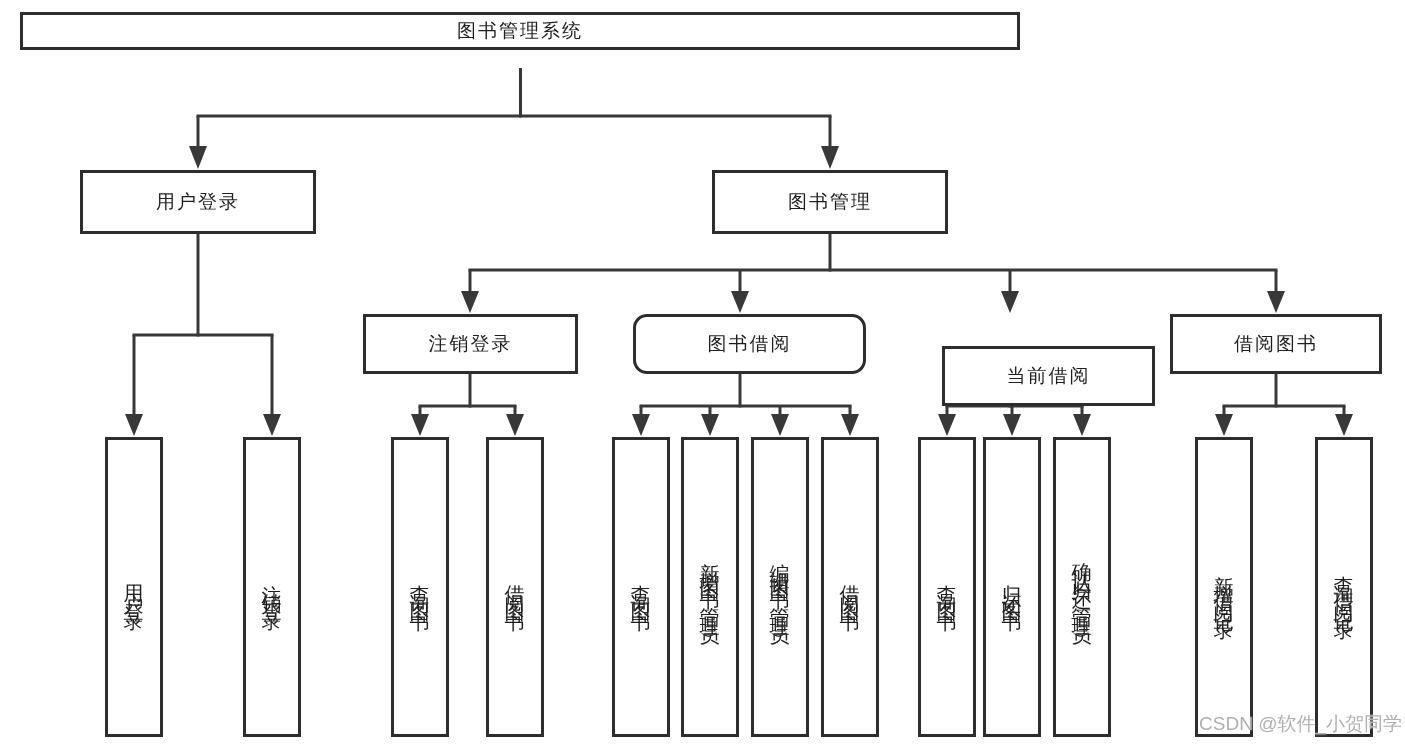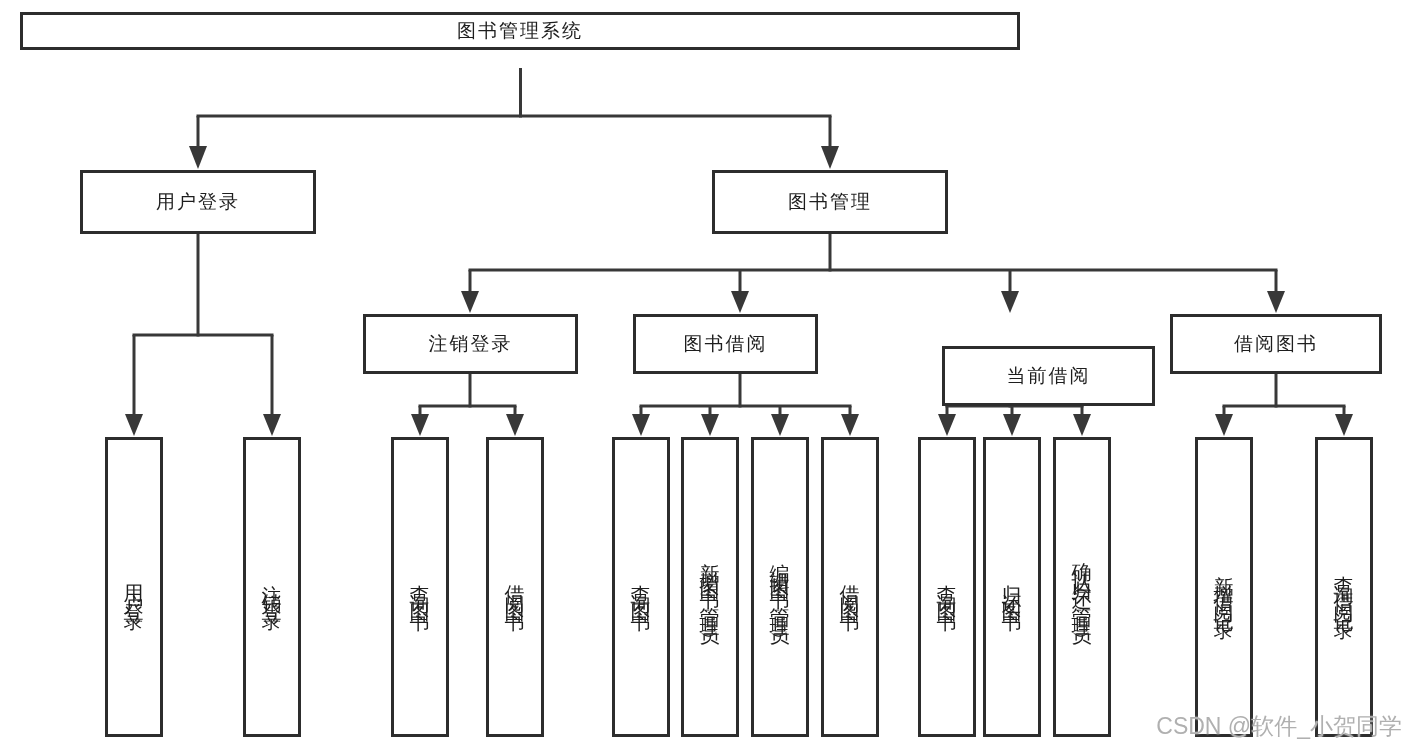--- a/index.html
+++ b/index.html
@@ -37,34 +37,34 @@
     font-size: 20px;
     line-height: 1.1;
     letter-spacing: 9px;
     white-space: nowrap;
   }
   
   #root { left: 20px;  top: 12px;  width: 1000px; height: 38px; }
   #l2a  { left: 80px;  top: 170px; width: 236px;  height: 64px; }
   #l2b  { left: 712px; top: 170px; width: 236px;  height: 64px; }
   #l3a  { left: 363px; top: 314px; width: 215px;  height: 60px; }
-  #l3b  { left: 633px; top: 314px; width: 185px;  height: 60px; }
+  #l3b  { left: 633px; top: 314px; width: 233px;  height: 60px; border-radius: 14px; }
   #l3c  { left: 942px; top: 314px; width: 213px;  height: 60px; margin-top: 32px; }
   #l3d  { left: 1170px;top: 314px; width: 212px;  height: 60px; }
   .leaf { top: 437px; width: 58px; height: 300px; }
   #a1 { left: 105px; }  #a2 { left: 243px; }
   #b1 { left: 391px; }  #b2 { left: 486px; }
   #c1 { left: 612px; }  #c2 { left: 681px; }  #c3 { left: 751px; }  #c4 { left: 821px; }
   #d1 { left: 918px; }  #d2 { left: 983px; }  #d3 { left: 1053px; }
   #e1 { left: 1195px; } #e2 { left: 1315px; }
   .watermark {
     position: absolute;
     top: 711px;
     right: 3px;
-    font-size: 23px;
+    font-size: 19px;
     color: #b0b0b0;
     text-shadow: 0 0 2px #ffffff;
     white-space: nowrap;
     pointer-events: none;
   }
 </style>
 </head>
 <body>
 
 <div class="canvas">

